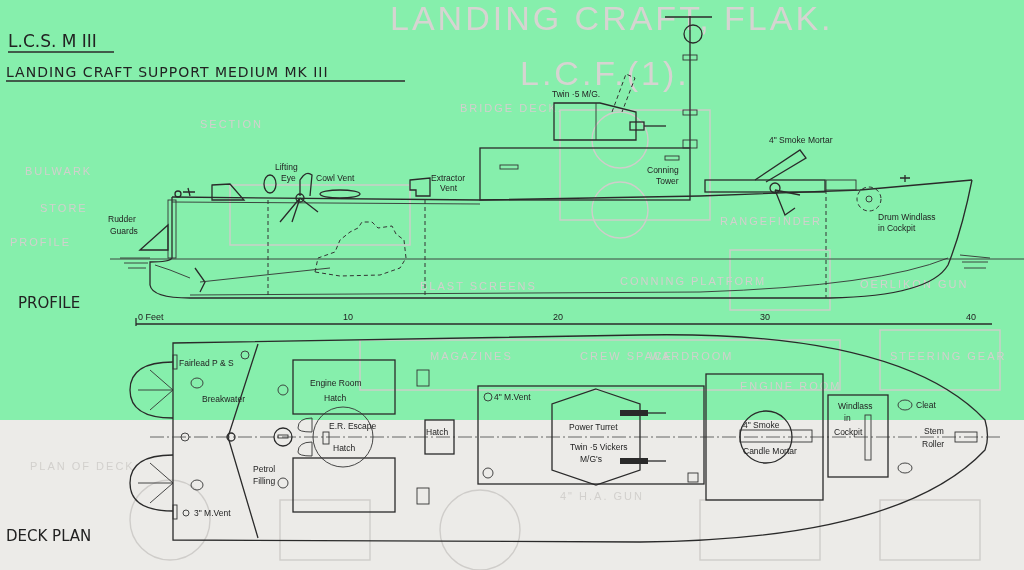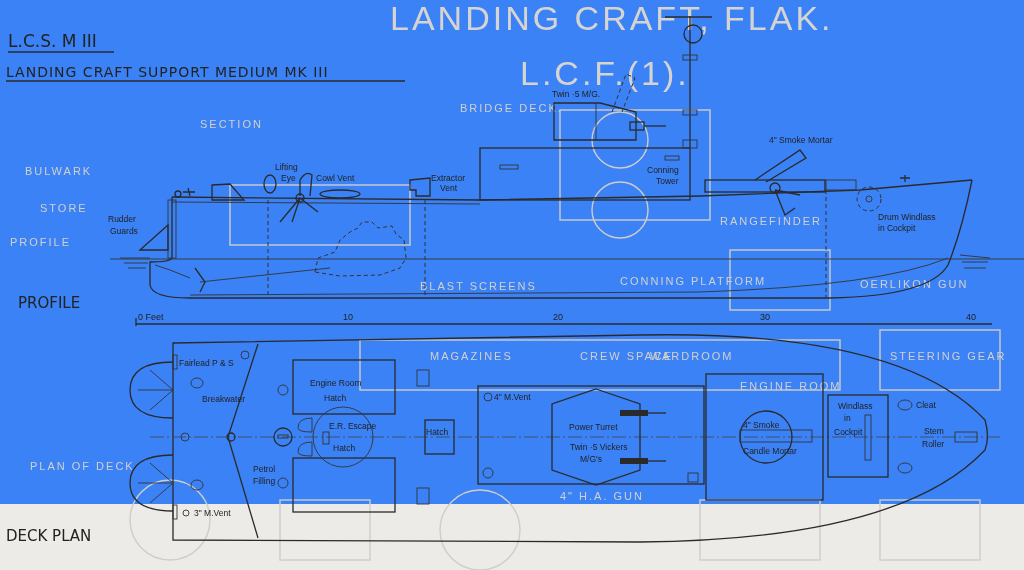--- a/index.html
+++ b/index.html
@@ -1,17 +1,17 @@
 <!DOCTYPE html>
 <html><head>
 <meta charset="utf-8">
 <style>
   html, body { margin:0; padding:0; }
   body { width:1024px; height:570px; overflow:hidden; background:#ecebe8; font-family:"DejaVu Sans", sans-serif; }
-  #sheet { position:relative; width:1024px; height:504px; background:#3b82f6; }
+  #sheet { position:relative; width:1024px; height:420px; background:#86efac; }
   svg { position:absolute; left:0; top:0; }
   .ink { stroke:#2a2a2a; fill:none; stroke-width:1.3; }
   .ink-thin { stroke:#333; fill:none; stroke-width:0.9; }
   .ink-fill { fill:#2a2a2a; stroke:none; }
   .dash { stroke:#333; fill:none; stroke-width:1; stroke-dasharray:4 3; }
   .center { stroke:#444; fill:none; stroke-width:0.8; stroke-dasharray:14 3 2 3; }
   .ghost { stroke:#cfcdca; fill:none; stroke-width:1.4; }
   .ghost-text { fill:#d2d0cd; font-family:"Liberation Sans", sans-serif; font-size:11px; letter-spacing:2px; }
   .ghost-big { fill:#d6d4d1; font-family:"Liberation Sans", sans-serif; font-size:34px; letter-spacing:3px; }
   .lbl { fill:#222; font-family:"Liberation Sans", sans-serif; font-size:8.5px; }

